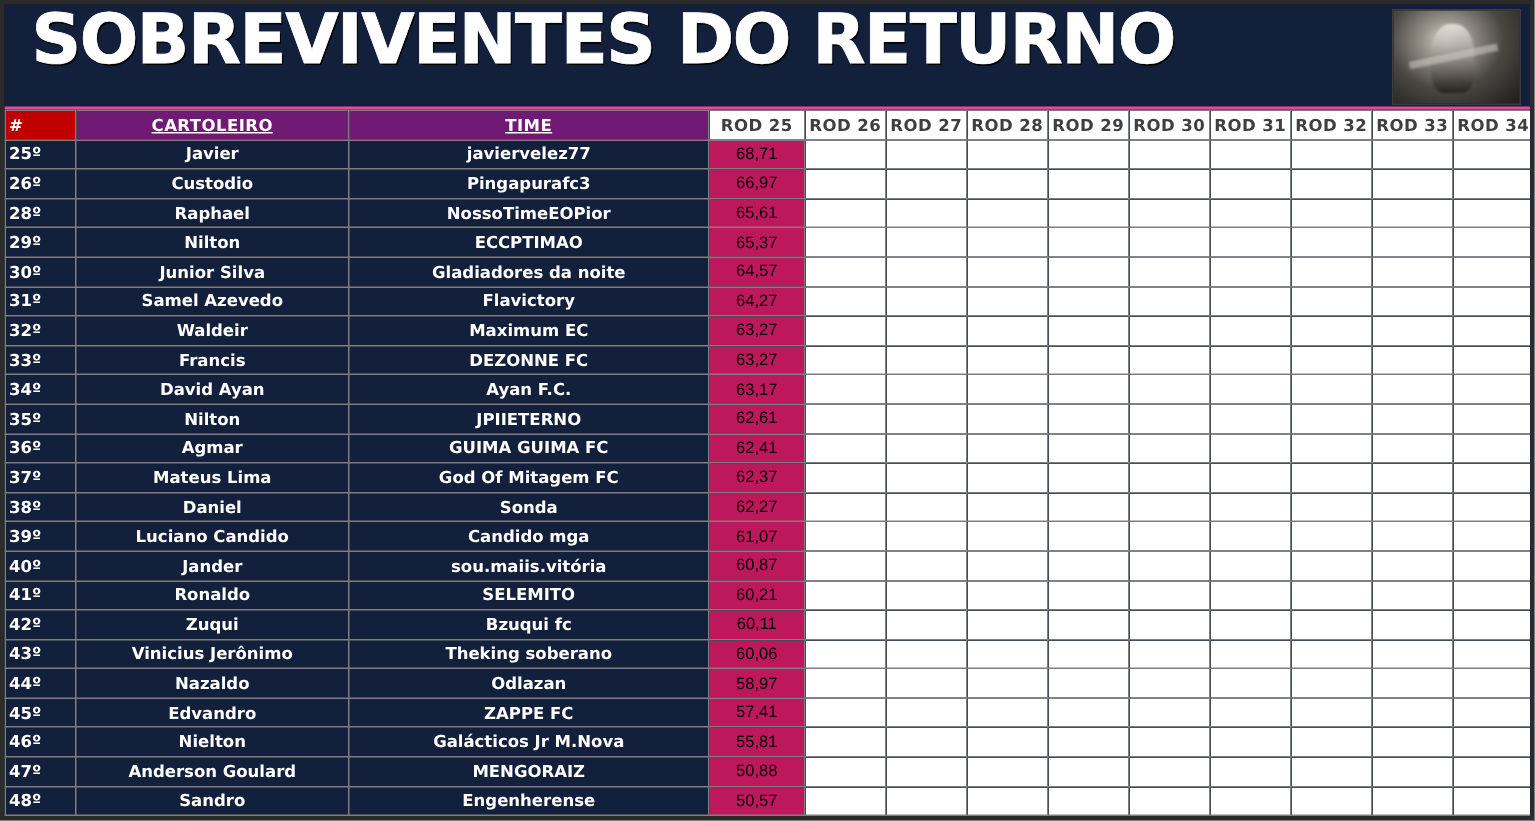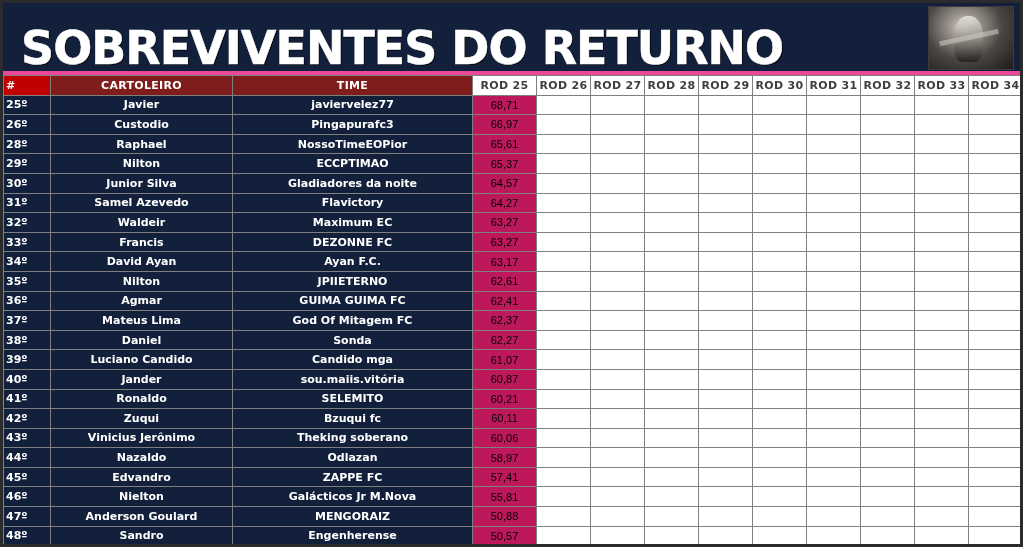--- a/index.html
+++ b/index.html
@@ -17,23 +17,23 @@
     background: #0f1b33;
     overflow: hidden;
     box-sizing: border-box;
     border: 3px solid #2b2b2b;
   }
   
   .title-bar {
     position: relative;
     height: 68px;
     background: #12203c;
-    border-bottom: 4px solid #ec4899;
+    border-bottom: 2px solid #ec4899;
     display: flex;
-    align-items: flex-end;
+    align-items: flex-start;
     overflow: hidden;
   }
   .title-text {
     font-family: "DejaVu Sans", sans-serif;
     font-weight: bold;
     font-size: 46px;
     line-height: 46px;
     letter-spacing: -1px;
     color: #ffffff;
     padding-left: 18px;
@@ -96,22 +96,23 @@
     font-size: 11px;
     letter-spacing: 0.3px;
     height: 17px;
   }
   th.h-num {
     background: #c00000;
     text-align: left;
     padding-left: 4px;
   }
   th.h-cart, th.h-time {
-    background: #7f1d1d;
+    background: #701a75;
     text-align: center;
+    text-decoration: underline;
   }
   th.h-rod {
     background: #ffffff;
     color: #3f3f3f;
     text-align: center;
     font-size: 10px;
     font-weight: bold;
   }
   
   tbody td {

